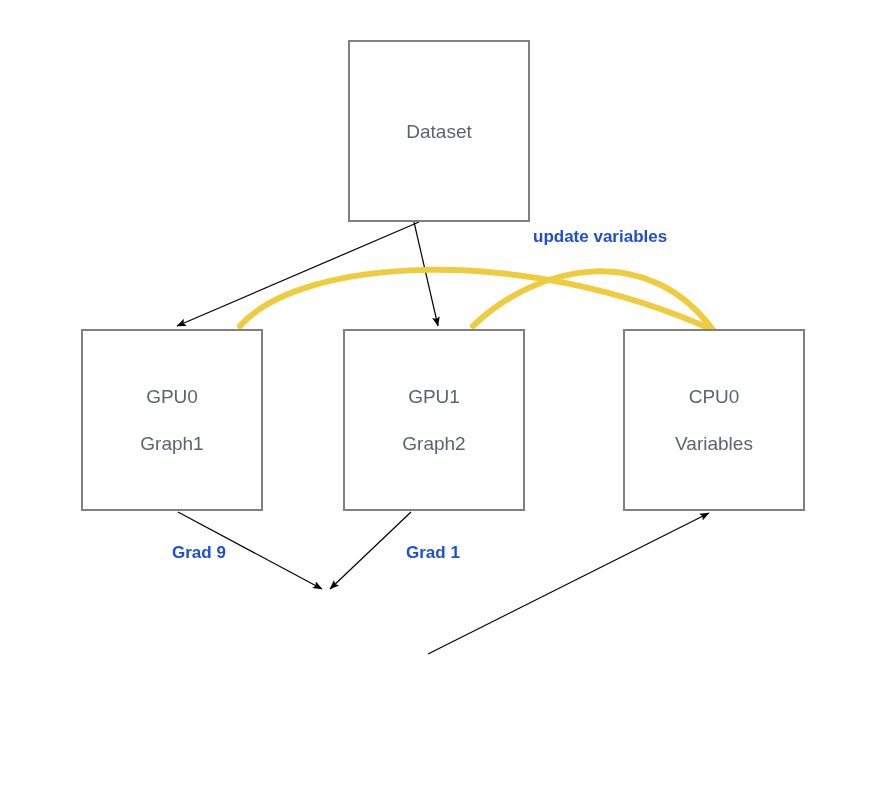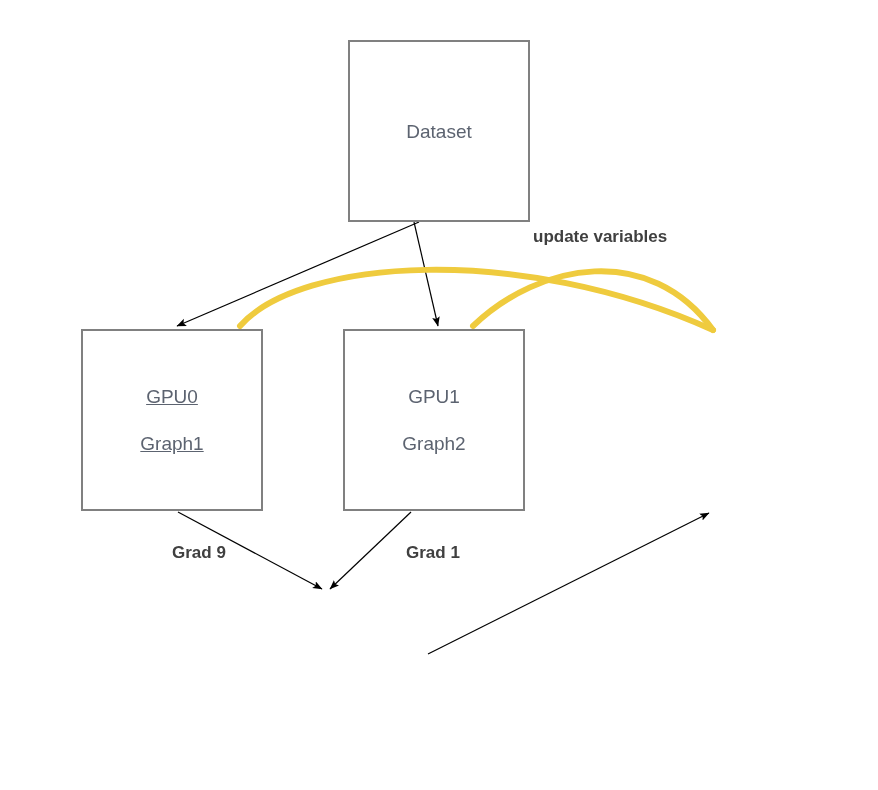--- a/index.html
+++ b/index.html
@@ -35,28 +35,28 @@
     justify-content: center;
     color: #5c6370;
     font-size: 19px;
     line-height: 1.0;
     z-index: 2;
   }
   .node .line1 { margin-bottom: 28px; }
   .node.single .line1 { margin-bottom: 0; }
 
   #node-dataset { left: 348px; top: 40px;  width: 182px; height: 182px; }
-  #node-gpu0    { left: 81px;  top: 329px; width: 182px; height: 182px; text-decoration: underline; }
+  #node-gpu0    { left: 81px;  top: 329px; width: 182px; height: 182px; }
   #node-gpu1    { left: 343px; top: 329px; width: 182px; height: 182px; }
   #node-cpu0    { left: 623px; top: 329px; width: 182px; height: 182px; }
   #node-gradmean{ left: 224px; top: 592px; width: 203px; height: 125px; }
 
   .edge-label {
     position: absolute;
-    color: #404040;
+    color: #1d4ed8;
     font-size: 17px;
     font-weight: bold;
     white-space: nowrap;
     z-index: 3;
   }
   #label-update { left: 533px; top: 227px; }
   #label-grad0  { left: 172px; top: 543px; }
   #label-grad1  { left: 406px; top: 543px; }
 </style>
 </head>
@@ -93,20 +93,24 @@
   <div class="node" id="node-gpu0">
     <span class="line1">GPU0</span>
     <span class="line2">Graph1</span>
   </div>
 
   <div class="node" id="node-gpu1">
     <span class="line1">GPU1</span>
     <span class="line2">Graph2</span>
   </div>
 
+  <div class="node" id="node-cpu0">
+    <span class="line1">CPU0</span>
+    <span class="line2">Variables</span>
+  </div>
 
 
   <div class="edge-label" id="label-update">update variables</div>
 
   <div class="edge-label" id="label-grad0">Grad 9</div>
 
   <div class="edge-label" id="label-grad1">Grad 1</div>
 
 </div>
 

